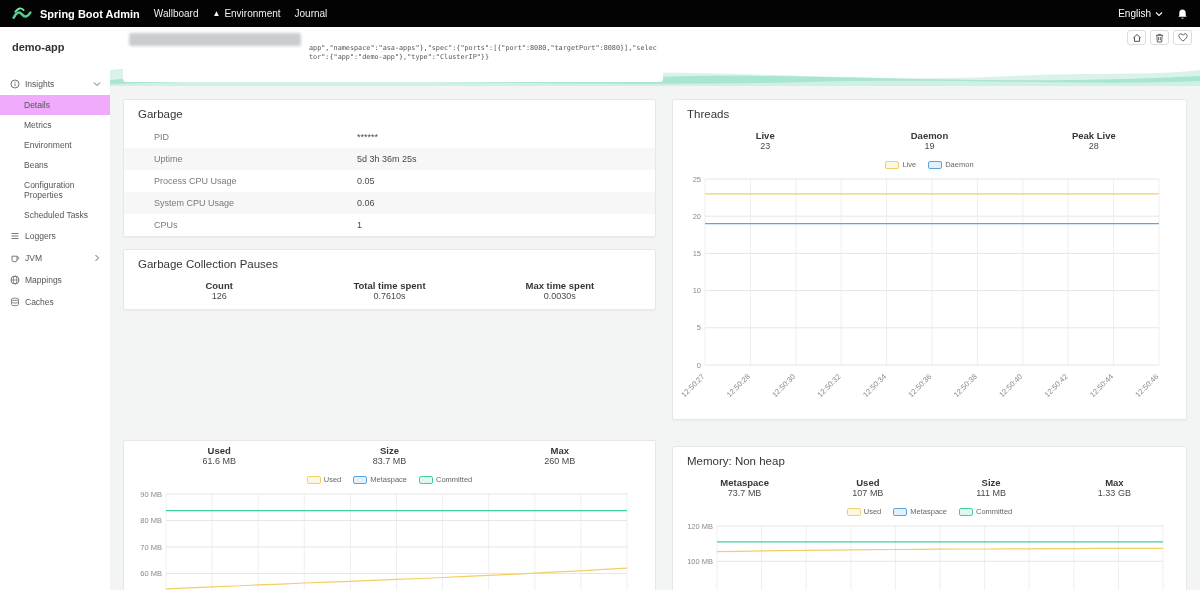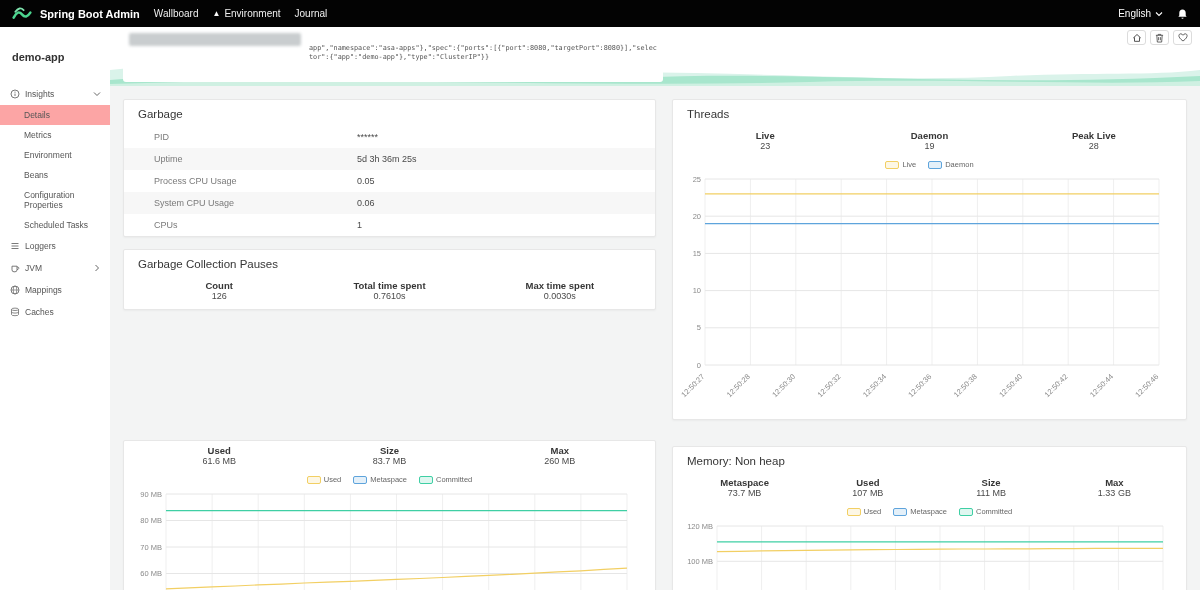--- a/index.html
+++ b/index.html
@@ -12,25 +12,25 @@
   .brand{font-weight:bold;font-size:11px;margin-left:-6px;cursor:pointer}
   .nav-link{font-size:10px;color:#f0f0f0;display:flex;align-items:center;gap:4px;cursor:pointer}
   .warn-tri{font-size:8px;color:#fdfdfd;line-height:1}
   .spacer{flex:1}
   .lang{font-size:10px;display:flex;align-items:center;gap:4px;cursor:pointer}
   .bell{display:flex;align-items:center;cursor:pointer}
 
   .layout{display:flex;height:563px}
 
   
-  .sidebar{width:110px;background:#ffffff;flex-shrink:0;padding-top:20px}
+  .sidebar{width:110px;background:#ffffff;flex-shrink:0;padding-top:10px}
   .app-name{font-size:11px;font-weight:bold;color:#333;padding:4px 12px 20px}
   .side-item{display:flex;align-items:center;gap:5px;padding:6px 9px;font-size:8.5px;color:#555;cursor:pointer}
   .side-item.child{padding:5px 9px 5px 24px}
-  .side-item.active{background:#fca5a5}
+  .side-item.active{background:#f0abfc}
   .s-icon{display:flex;align-items:center;width:11px;justify-content:center}
   .s-chev{margin-left:auto;display:flex;align-items:center}
 
   
   .content{flex:1;position:relative;overflow:hidden;background:#f3f4f4}
 
   
   .hdr{height:58px;position:relative;background:#ffffff}
   .waves{position:absolute;bottom:-1px;left:0;width:100%;height:46px}
   .hdr-panel{position:absolute;left:13px;top:1px;width:540px;height:54px;background:#fff;border-radius:3px;padding:3px 6px;display:flex;gap:8px;z-index:2}

